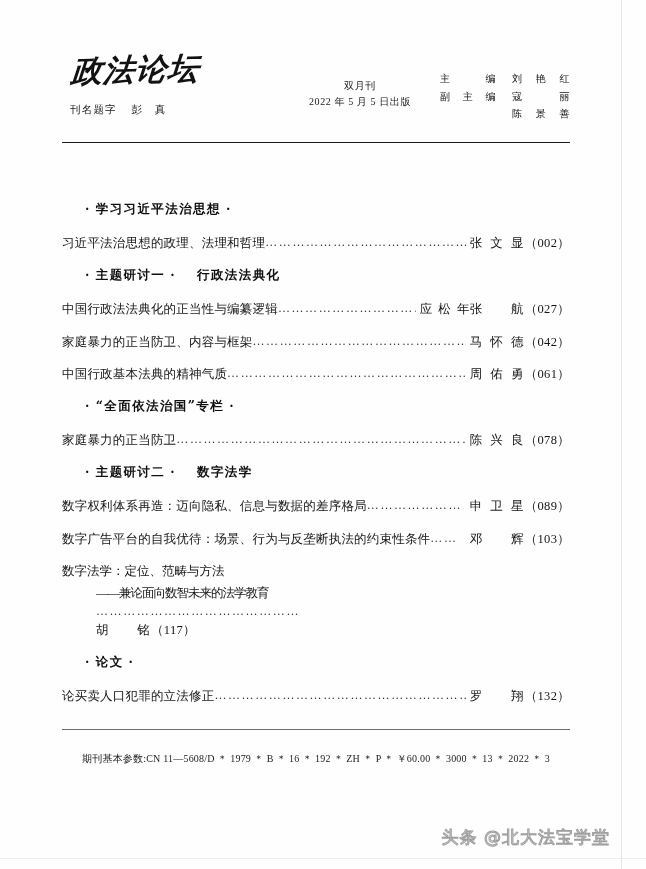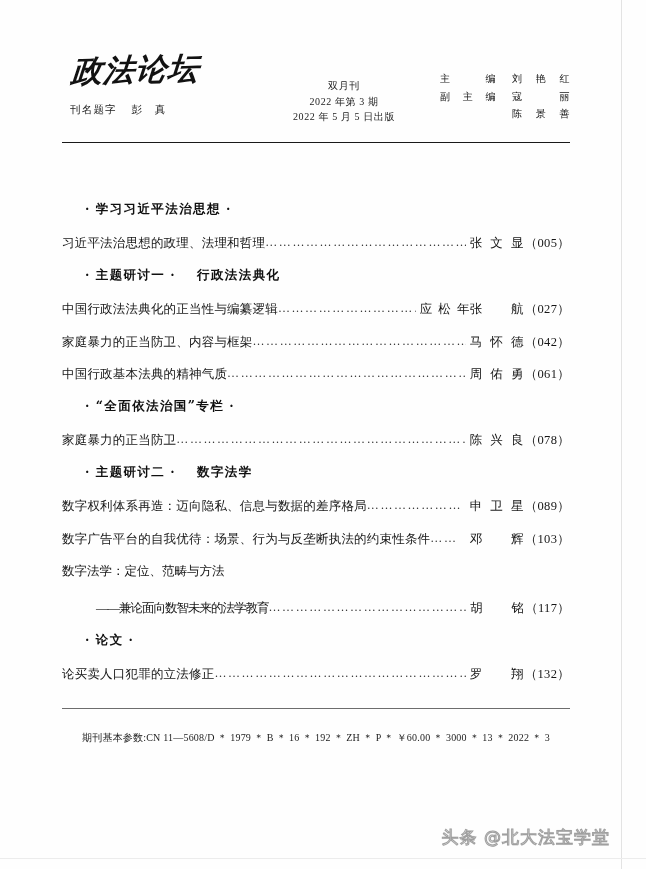--- a/index.html
+++ b/index.html
@@ -76,21 +76,21 @@
     margin-top: 16px;
     font-size: 10.5px;
     letter-spacing: 1.2px;
     color: #222;
     white-space: nowrap;
   }
   .logo-sub .sp { display: inline-block; width: 7px; }
 
   .masthead-mid {
     position: absolute;
-    left: 196px;
+    left: 212px;
     top: 78px;
     width: 172px;
     text-align: center;
     font-size: 10px;
     line-height: 1.55;
     color: #1c1c1c;
     letter-spacing: 0.6px;
   }
 
   .masthead-right {
@@ -203,21 +203,22 @@
     white-space: nowrap;
   }
   .entry-line2 {
     display: flex;
     align-items: baseline;
     font-size: 12.5px;
     line-height: 1.5;
     color: #161616;
     white-space: nowrap;
     padding-left: 34px;
-    margin-top: 18px;
+    margin-top: 3px;
+    flex-direction: column;
   }
   .dash { letter-spacing: -1px; }
 
   
   .rule-bottom {
     height: 0;
     border-top: 1px solid #6d6d6d;
     margin-top: 24px;
   }
   .footer-params {
@@ -260,21 +261,20 @@
         <div class="journal-logo">政法论坛</div>
         <div class="logo-sub">
           <span>刊名题字</span>
           <span class="sp"></span>
           <span>彭　真</span>
         </div>
       </div>
 
       <div class="masthead-mid">
         <div>双月刊</div>
-        <div>2022 年第 3 期</div>
         <div>2022 年 5 月 5 日出版</div>
       </div>
 
       <div class="masthead-right">
         <div class="ed-row">
           <span class="ed-role">主编</span>
           <span class="ed-name">刘艳红</span>
         </div>
         <div class="ed-row">
           <span class="ed-role">副主编</span>
@@ -293,21 +293,21 @@
     <div class="toc">
 
       <div class="section">
         <div class="section-title">
           <span class="dot">·</span><span>学习习近平法治思想</span><span class="dot">·</span>
         </div>
         <div class="entry">
           <span class="entry-title">习近平法治思想的政理、法理和哲理</span>
           <span class="leader">…………………………………………………</span>
           <span class="entry-author">
-            <span class="author-name">张文显</span><span class="entry-page">（005）</span>
+            <span class="author-name">张文显</span><span class="entry-page">（002）</span>
           </span>
         </div>
       </div>
 
       <div class="section">
         <div class="section-title">
           <span class="dot">·</span><span>主题研讨一</span><span class="dot">·</span><span class="sub">行政法法典化</span>
         </div>
         <div class="entry">
           <span class="entry-title">中国行政法法典化的正当性与编纂逻辑</span>

